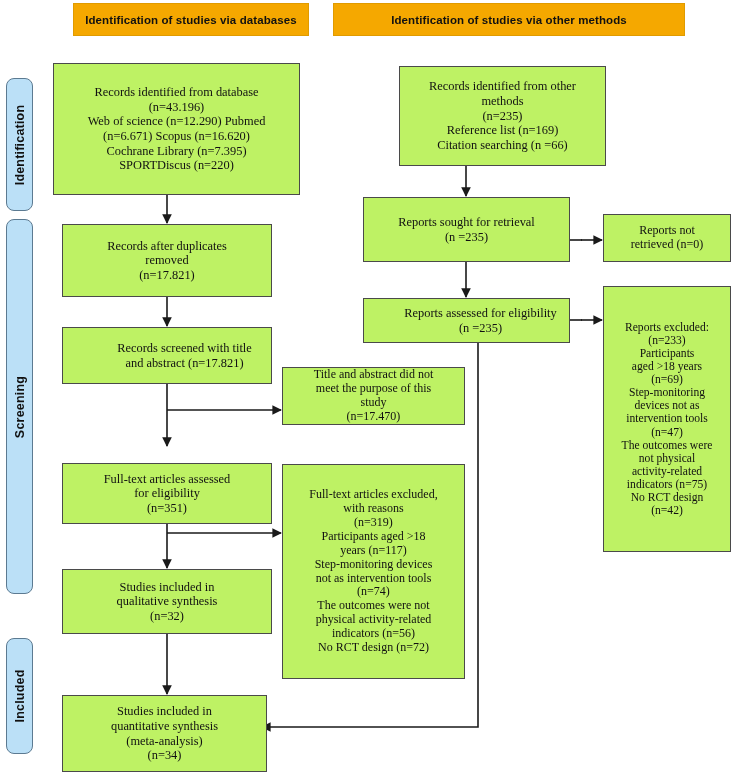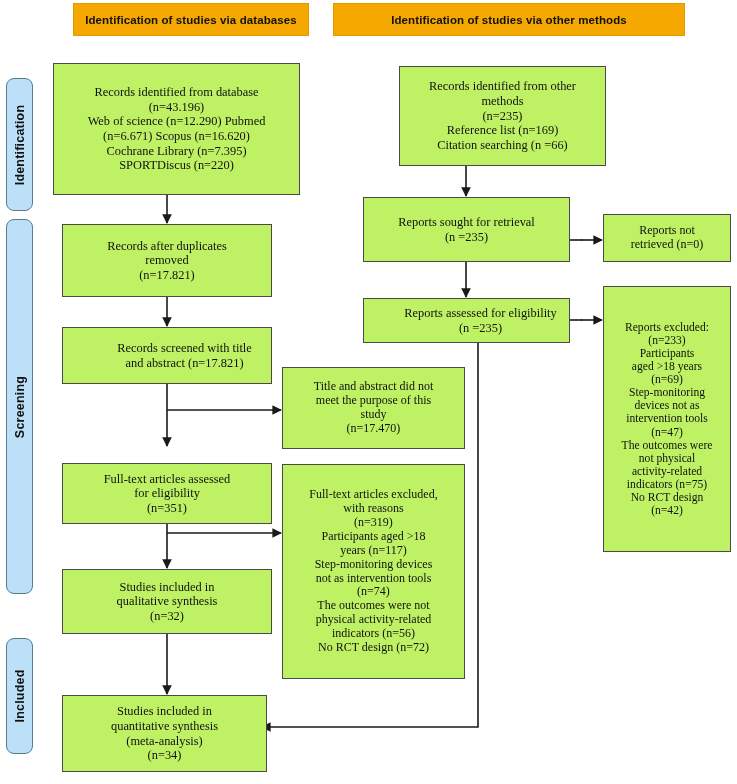--- a/index.html
+++ b/index.html
@@ -175,21 +175,21 @@
 (n=32)</span>
   </div>
 
   <div class="node" style="left:62px; top:695px; width:205px; height:77px;">
     <span class="node-text">Studies included in
 quantitative synthesis
 (meta-analysis)
 (n=34)</span>
   </div>
 
-  <div class="node small" style="left:282px; top:367px; width:183px; height:82px;">
+  <div class="node small" style="left:282px; top:367px; width:183px; height:58px;">
     <span class="node-text">Title and abstract did not
 meet the purpose of this
 study
 (n=17.470)</span>
   </div>
 
   <div class="node small" style="left:282px; top:464px; width:183px; height:215px;">
     <span class="node-text">Full-text articles excluded,
 with reasons
 (n=319)

